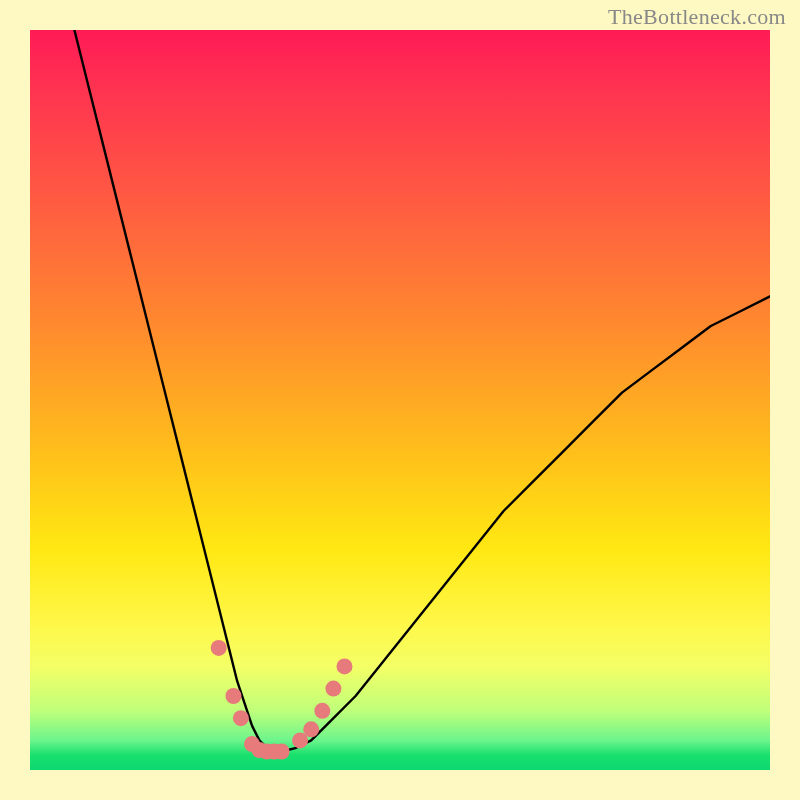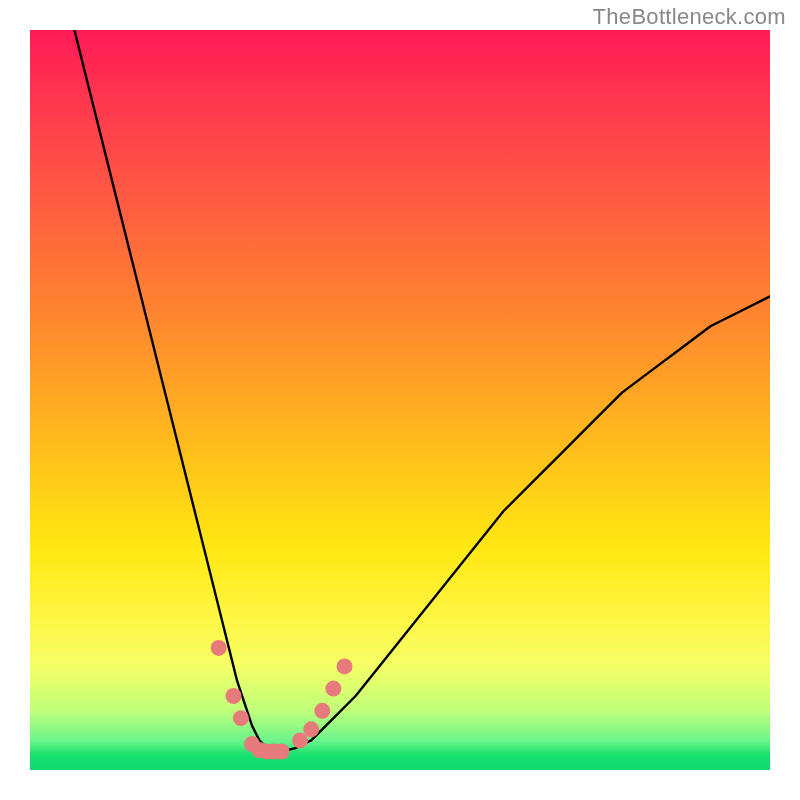--- a/index.html
+++ b/index.html
@@ -8,21 +8,22 @@
     width: 800px;
     height: 800px;
     background: #000;
     overflow: hidden;
     font-family: Arial, Helvetica, sans-serif;
   }
   .frame {
     position: relative;
     width: 800px;
     height: 800px;
-    background: #ffffff;
+    background: #fef9c3;
+    font-family: Liberation Serif, serif;
   }
   .watermark {
     position: absolute;
     top: 4px;
     right: 14px;
     color: #888;
     font-size: 22px;
     font-weight: 500;
     letter-spacing: 0.3px;
     z-index: 10;

